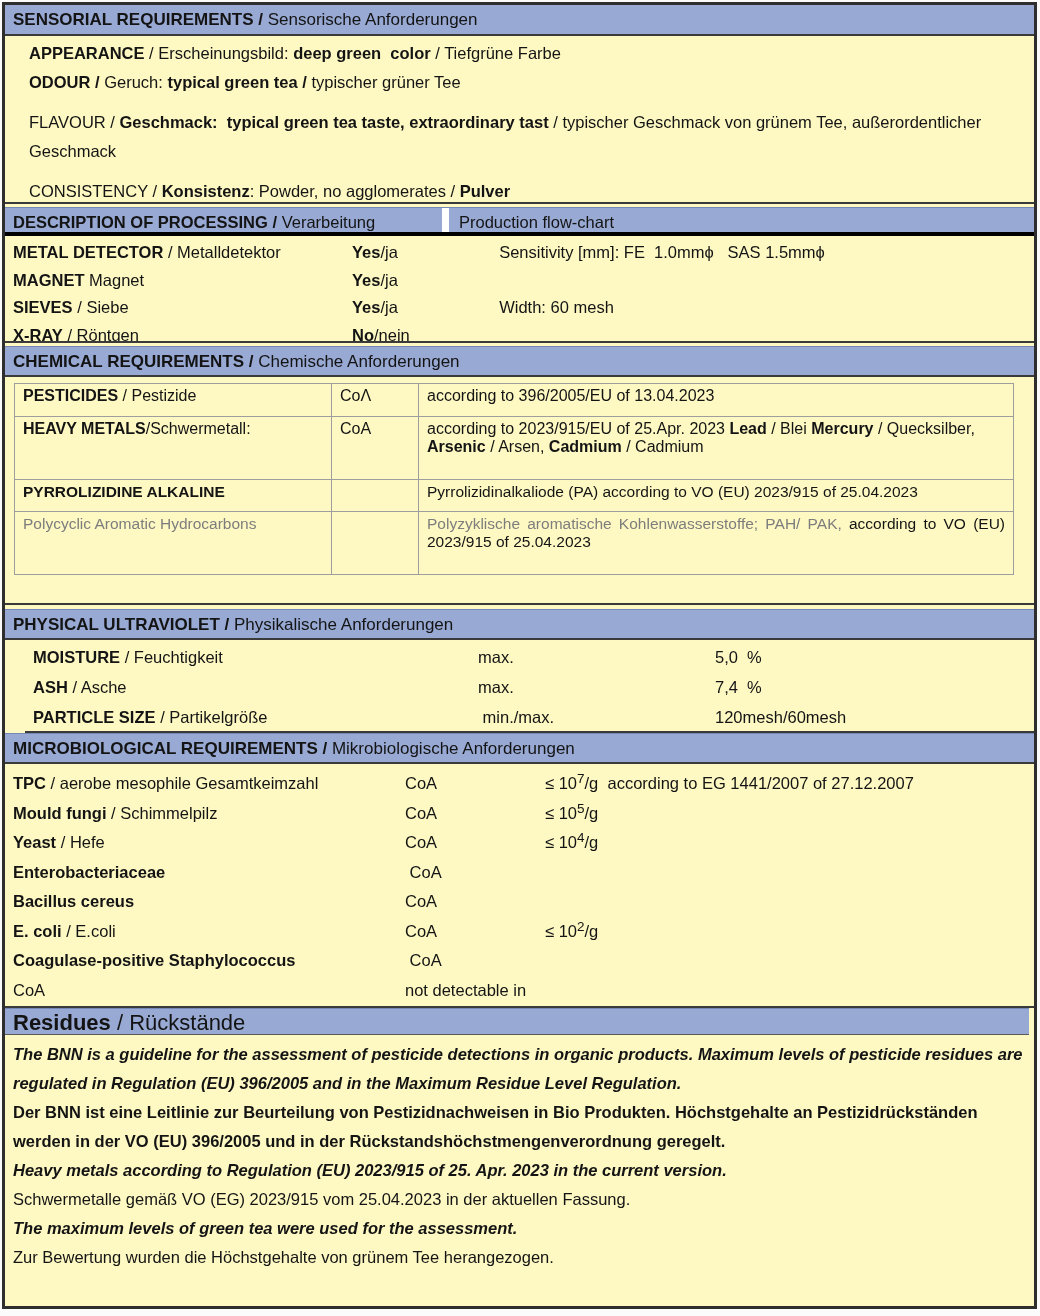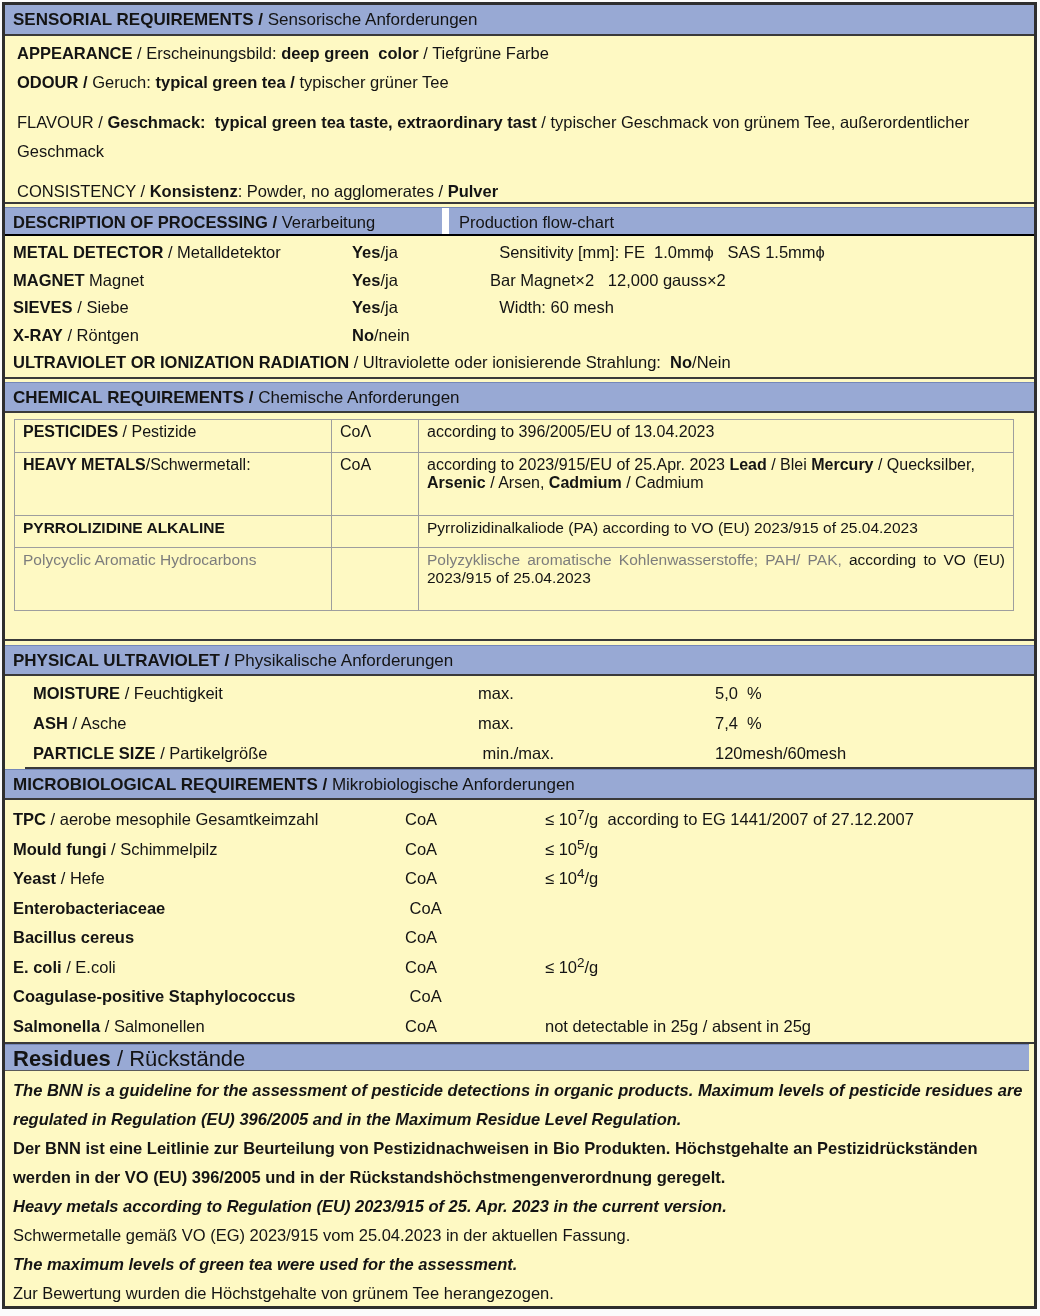--- a/index.html
+++ b/index.html
@@ -20,34 +20,34 @@
   .hdr{
     background:#98a9d4;box-sizing:border-box;flex:0 0 auto;
     border-top:1px solid #7487b8;border-bottom:2px solid #3a3a3a;
     padding:3px 0 2px 8px;font-size:17px;line-height:23px;overflow:hidden;
   }
   .hdr.first{border-top:none;height:31px;}
   .gap3{margin-top:3px;}
   .gap4{margin-top:4px;}
   .content{box-sizing:border-box;flex:0 0 auto;border-bottom:2px solid #3a3a3a;overflow:hidden;}
   
-  .sens{height:168px;padding:3px 8px 0 12px;font-size:16.5px;}
+  .sens{height:168px;padding:3px 8px 0 24px;font-size:16.5px;}
   .sens .line{line-height:28.5px;}
   .spacer{height:12px;}
   
   .proc-hdr{
     background:#fff;display:flex;box-sizing:border-box;flex:0 0 auto;
-    border-top:1px solid #7487b8;border-bottom:2px solid #000000;height:29px;
+    border-top:1px solid #7487b8;border-bottom:4px solid #000000;height:29px;
   }
   .proc-hdr .hcell{background:#98a9d4;box-sizing:border-box;padding:3px 0 2px 8px;font-size:16.5px;line-height:22px;}
   .proc-hdr .hleft{width:437px;}
   .proc-hdr .hgap{width:7px;background:#fff;}
   .proc-hdr .hright{flex:1;padding-left:10px;}
   
-  .proc{height:143px;padding:3px 8px 0 8px;font-size:16.5px;}
+  .proc{height:107px;padding:3px 8px 0 8px;font-size:16.5px;}
   .proc-row{display:grid;grid-template-columns:339px 138px 1fr;line-height:27.5px;}
   .proc-full{line-height:27.5px;}
   
   .chem{height:228px;padding:6px 0 0 9px;}
   table.chem-table{border-collapse:collapse;table-layout:fixed;width:1000px;}
   table.chem-table td{
     border:1px solid #9e9e9e;padding:3px 8px;font-size:16px;vertical-align:top;
     white-space:pre-wrap;overflow:hidden;
   }
   td.c1{width:300px;}
@@ -91,21 +91,20 @@
   </div>
   <div class="content proc">
     <div class="proc-row">
       <div class="cell"><span class="seg b">METAL DETECTOR</span><span class="seg"> / Metalldetektor</span></div>
       <div class="cell"><span class="seg b">Yes</span><span class="seg">/ja</span></div>
       <div class="cell"><span class="seg">  Sensitivity [mm]: FE  1.0mmϕ   SAS 1.5mmϕ</span></div>
     </div>
     <div class="proc-row">
       <div class="cell"><span class="seg b">MAGNET</span><span class="seg"> Magnet</span></div>
       <div class="cell"><span class="seg b">Yes</span><span class="seg">/ja</span></div>
-      <div class="cell"><span class="seg">Bar Magnet×2   12,000 gauss×2</span></div>
     </div>
     <div class="proc-row">
       <div class="cell"><span class="seg b">SIEVES</span><span class="seg"> / Siebe</span></div>
       <div class="cell"><span class="seg b">Yes</span><span class="seg">/ja</span></div>
       <div class="cell"><span class="seg">  Width: 60 mesh</span></div>
     </div>
     <div class="proc-row">
       <div class="cell"><span class="seg b">X-RAY</span><span class="seg"> / Röntgen</span></div>
       <div class="cell"><span class="seg b">No</span><span class="seg">/nein</span></div>
       <div class="cell"></div>
@@ -191,21 +190,20 @@
       <div class="cell"><span class="seg b">E. coli</span><span class="seg"> / E.coli</span></div>
       <div class="cell"><span class="seg">CoA</span></div>
       <div class="cell"><span class="seg">≤ 10</span><span class="seg sup">2</span><span class="seg">/g</span></div>
     </div>
     <div class="micro-row">
       <div class="cell"><span class="seg b">Coagulase-positive Staphylococcus</span></div>
       <div class="cell"><span class="seg"> CoA</span></div>
       <div class="cell"></div>
     </div>
     <div class="micro-row">
-      <div class="cell"><span class="seg b">Salmonella</span><span class="seg"> / Salmonellen</span></div>
       <div class="cell"><span class="seg">CoA</span></div>
       <div class="cell"><span class="seg">not detectable in 25g / absent in 25g</span></div>
     </div>
   </div>
 
   <div class="hdr residues"><span class="seg b">Residues</span><span class="seg"> / Rückstände</span></div>
   <div class="content resid">
     <div class="line"><span class="seg b i">The BNN is a guideline for the assessment of pesticide detections in organic products. Maximum levels of pesticide residues are regulated in Regulation (EU) 396/2005 and in the Maximum Residue Level Regulation.</span></div>
     <div class="line"><span class="seg b">Der BNN ist eine Leitlinie zur Beurteilung von Pestizidnachweisen in Bio Produkten. Höchstgehalte an Pestizidrückständen werden in der VO (EU) 396/2005 und in der Rückstandshöchstmengenverordnung geregelt.</span></div>
     <div class="line"><span class="seg b i">Heavy metals according to Regulation (EU) 2023/915 of 25. Apr. 2023 in the current version.</span></div>

